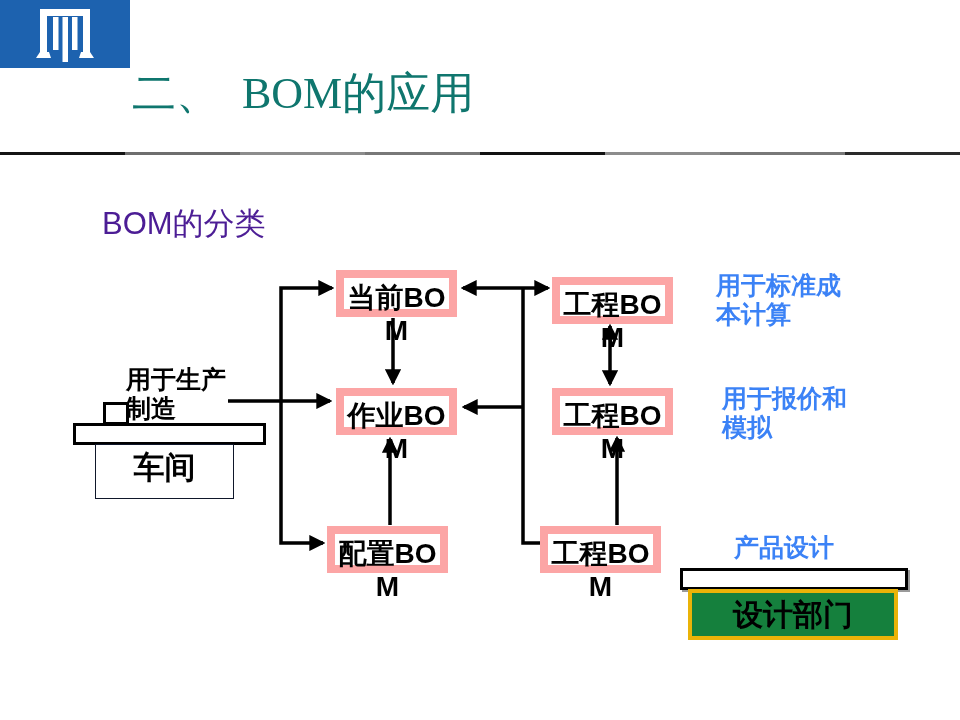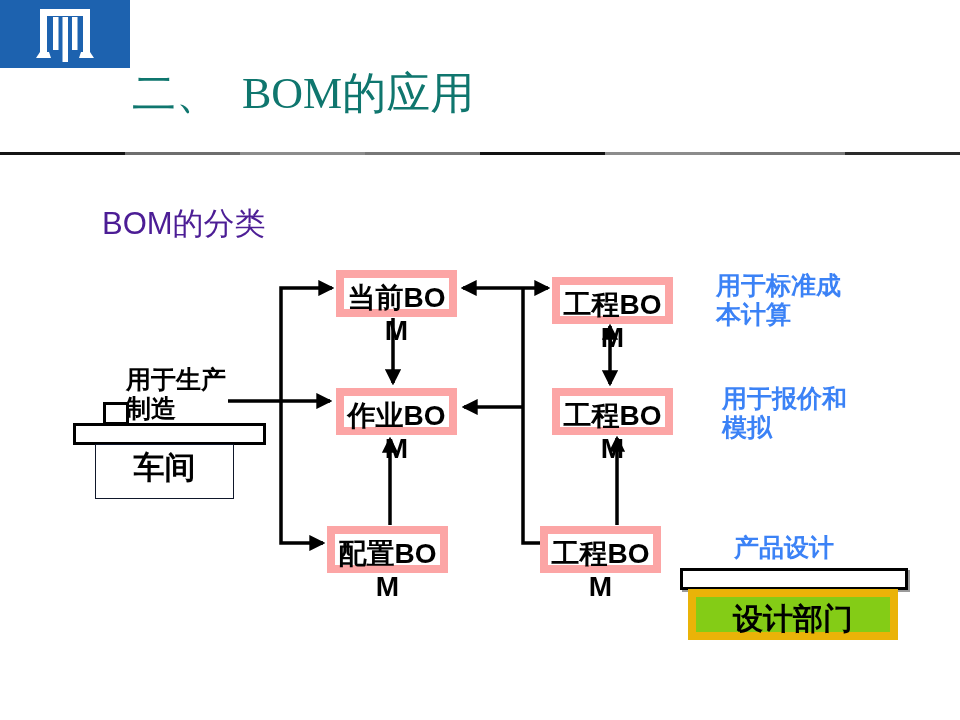--- a/index.html
+++ b/index.html
@@ -28,21 +28,21 @@
   .ws-sq{position:absolute;left:103px;top:402px;width:26px;height:23px;box-sizing:border-box;
          border:3px solid #000;background:#fff;z-index:2;}
   .ws-bar{position:absolute;left:73px;top:423px;width:193px;height:22px;box-sizing:border-box;
          border:3px solid #000;background:#fff;z-index:2;}
   .ws-body{position:absolute;left:95px;top:444px;width:139px;height:55px;box-sizing:border-box;
          border:1px solid #0f172a;background:#fff;z-index:2;text-align:center;
          font-weight:700;font-size:31px;line-height:46px;color:#000;}
   .dd-bar{position:absolute;left:680px;top:568px;width:228px;height:22px;box-sizing:border-box;
          border:3px solid #000;background:#fff;z-index:2;box-shadow:2px 2px 0 #9a9a9a;}
   .dd-body{position:absolute;left:688px;top:589px;width:210px;height:51px;box-sizing:border-box;
-         border:8px solid #eab308;background:#84cc16;z-index:2;text-align:center;
+         border:4px solid #eab308;background:#15803d;z-index:2;text-align:center;
          font-weight:700;font-size:30px;line-height:43px;color:#000;}
 </style>
 </head>
 <body>
 
 <div class="slide">
 
   <svg class="edges" width="960" height="720" viewBox="0 0 960 720">
     <defs>
       <marker id="ah" viewBox="0 0 10 10" refX="8.5" refY="5" markerWidth="4.6" markerHeight="4.6" orient="auto-start-reverse">

